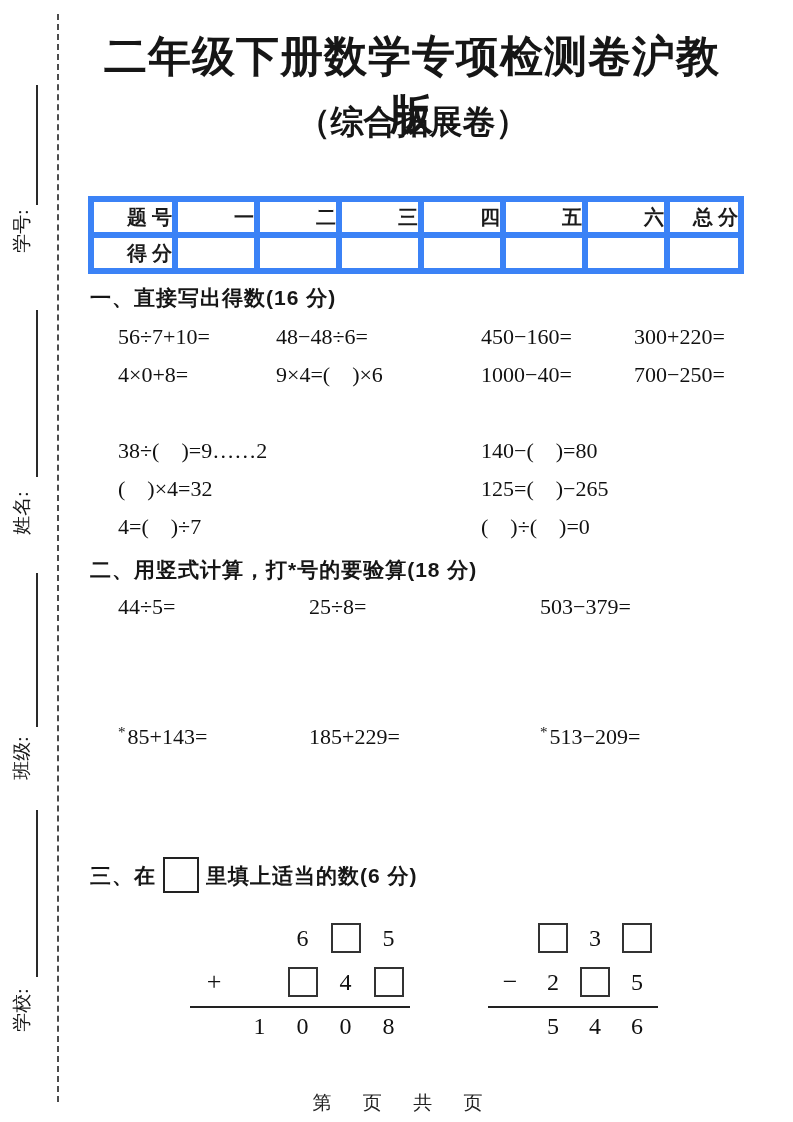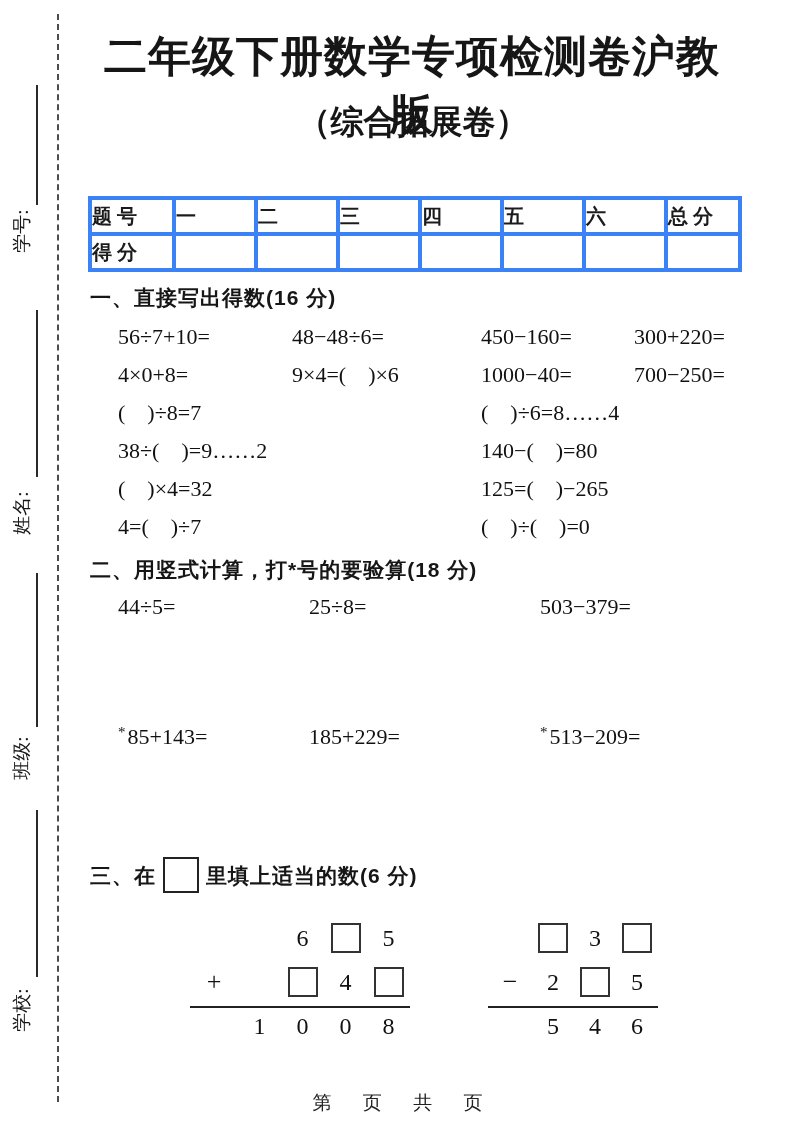--- a/index.html
+++ b/index.html
@@ -45,21 +45,21 @@
     position:absolute; left:88px; width:650px; top:167px;
     text-align:right; font-size:19px; font-weight:bold;
   }
   
   table.score {
     position:absolute; left:88px; top:196px; width:650px;
     border-collapse:collapse; table-layout:fixed;
     font-family:"Liberation Serif","DejaVu Serif",serif;
   }
   table.score td {
-    border:4px solid #3b82f6; height:36px; text-align:left;
+    border:6px solid #3b82f6; height:36px; text-align:right;
     font-size:20px; font-weight:bold; color:#1b1b1b;
   }
   
   .sec-heading {
     position:absolute; left:90px; width:650px;
     font-size:21px; font-weight:bold; letter-spacing:1px;
   }
   .sec1 { top:284px; }
   .sec2 { top:556px; }
   .sec3 { top:856px; line-height:40px; }
@@ -70,21 +70,21 @@
   
   .eq-row { position:absolute; left:88px; width:660px; height:34px; }
   .eq {
     position:absolute; top:0; font-size:22px; white-space:pre;
     font-family:"Liberation Serif","DejaVu Serif",serif; color:#111;
   }
   .star { font-size:15px; vertical-align:7px; margin-right:2px; }
   .r-s1-1 { top:324px; } .r-s1-2 { top:362px; } .r-s1-3 { top:400px; }
   .r-s1-4 { top:438px; } .r-s1-5 { top:476px; } .r-s1-6 { top:514px; }
   .r-s2-1 { top:594px; } .r-s2-2 { top:724px; }
-  .c0 { left:30px; } .c1 { left:204px;text-align:center; } .c2 { left:393px; } .c3 { left:546px; }
+  .c0 { left:30px; } .c1 { left:188px;text-align:center; } .c2 { left:393px; } .c3 { left:546px; }
   .d0 { left:30px; } .d1 { left:393px; }
   .e0 { left:30px; } .e1 { left:221px; } .e2 { left:413px;margin-left:39px; }
   
   .vprob {
     position:absolute; top:916px; display:grid;
     font-family:"Liberation Serif","DejaVu Serif",serif;
   }
   .vprob.left  { left:190px; grid-template-columns:48px 43px 43px 43px 43px; }
   .vprob.right { left:488px; grid-template-columns:44px 42px 42px 42px; }
   .vcell {
@@ -161,24 +161,20 @@
     <span class="eq c1">48−48÷6=</span>
     <span class="eq c2">450−160=</span>
     <span class="eq c3">300+220=</span>
   </div>
   <div class="eq-row r-s1-2">
     <span class="eq c0">4×0+8=</span>
     <span class="eq c1">9×4=(    )×6</span>
     <span class="eq c2">1000−40=</span>
     <span class="eq c3">700−250=</span>
   </div>
-  <div class="eq-row r-s1-3">
-    <span class="eq d0">(    )÷8=7</span>
-    <span class="eq d1">(    )÷6=8……4</span>
-  </div>
   <div class="eq-row r-s1-4">
     <span class="eq d0">38÷(    )=9……2</span>
     <span class="eq d1">140−(    )=80</span>
   </div>
   <div class="eq-row r-s1-5">
     <span class="eq d0">(    )×4=32</span>
     <span class="eq d1">125=(    )−265</span>
   </div>
   <div class="eq-row r-s1-6">
     <span class="eq d0">4=(    )÷7</span>

